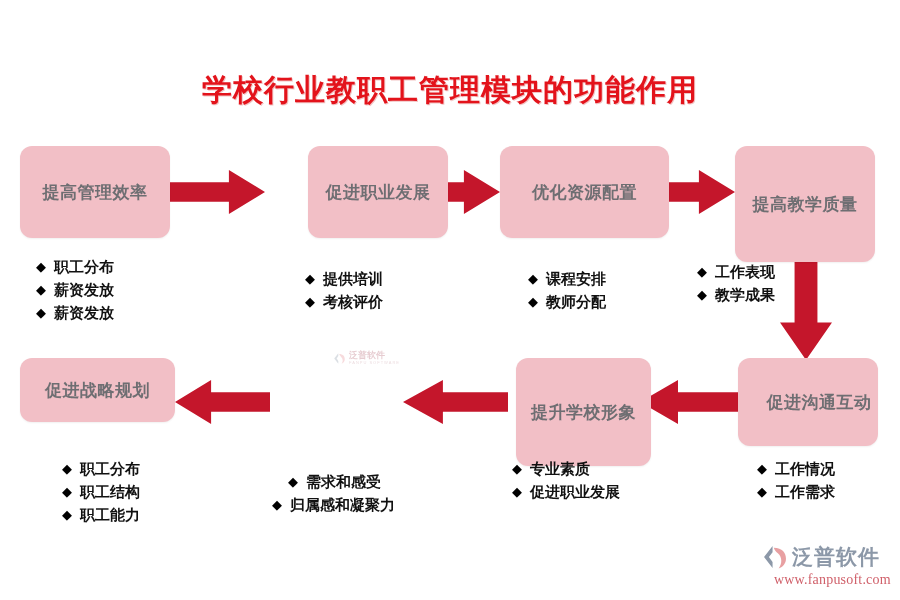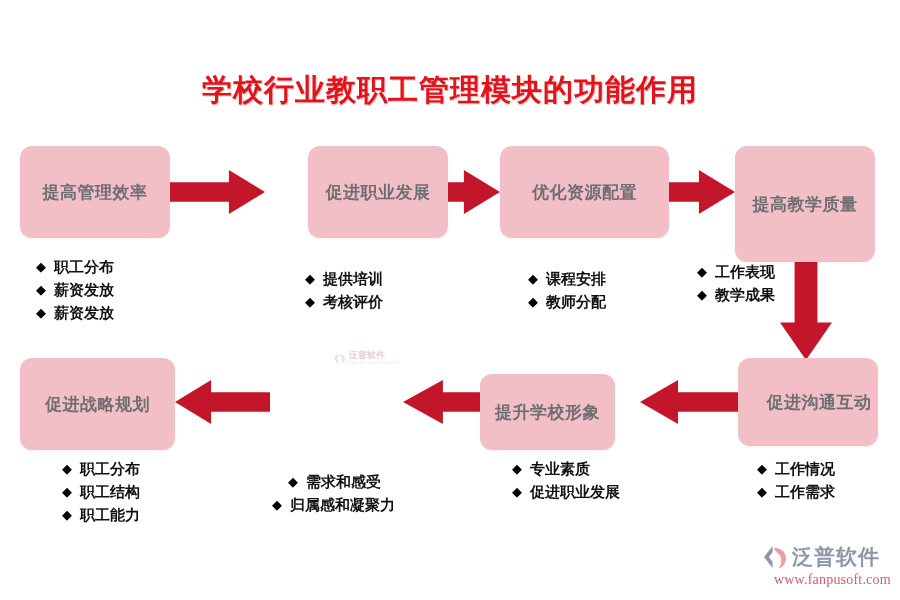--- a/index.html
+++ b/index.html
@@ -190,41 +190,41 @@
     <div class="bitem">
       <span class="bullet">◆</span>
       <span>工作表现</span>
     </div>
     <div class="bitem">
       <span class="bullet">◆</span>
       <span>教学成果</span>
     </div>
   </div>
 
-  <div class="pbox" style="left:20px; top:358px; width:155px; height:92px;">
+  <div class="pbox" style="left:20px; top:358px; width:155px; height:64px;">
     <span>促进战略规划</span>
   </div>
 
   <div class="arrow-l" style="left:175px; top:380px; width:95px; height:44px;"></div>
 
 
   <div class="watermark" style="left:333px; top:351px;">
     <svg class="logo-mark" style="width:13px;height:13px;margin-right:3px;" viewBox="0 0 32 32">
       <path d="M13 3 L3 16 L13 29 L13 22 L9 16 L13 10 Z" fill="#8c98a8"></path>
       <path d="M15 5 C25 5 29 11 29 18 C29 23 26 27 21 29 C25 24 25 16 20 12 C18 10 16 8 15 5 Z" fill="#e88a90"></path>
     </svg>
     <div>
       <div class="wm-txt">泛普软件</div>
       <div class="wm-sub">FANPU SOFTWARE</div>
     </div>
   </div>
 
   <div class="arrow-l" style="left:403px; top:380px; width:105px; height:44px;"></div>
 
-  <div class="pbox" style="left:480px; top:358px; width:135px; height:76px;margin-top:16px;">
+  <div class="pbox" style="left:516px; top:358px; width:135px; height:108px;">
     <span>提升学校形象</span>
   </div>
 
   <div class="arrow-l" style="left:640px; top:380px; width:100px; height:44px;"></div>
 
   <div class="pbox" style="left:738px; top:358px; width:140px; height:88px;padding-left:22px;">
     <span>促进沟通互动</span>
   </div>
 
   <div class="blist" style="left:62px; top:458px;">

